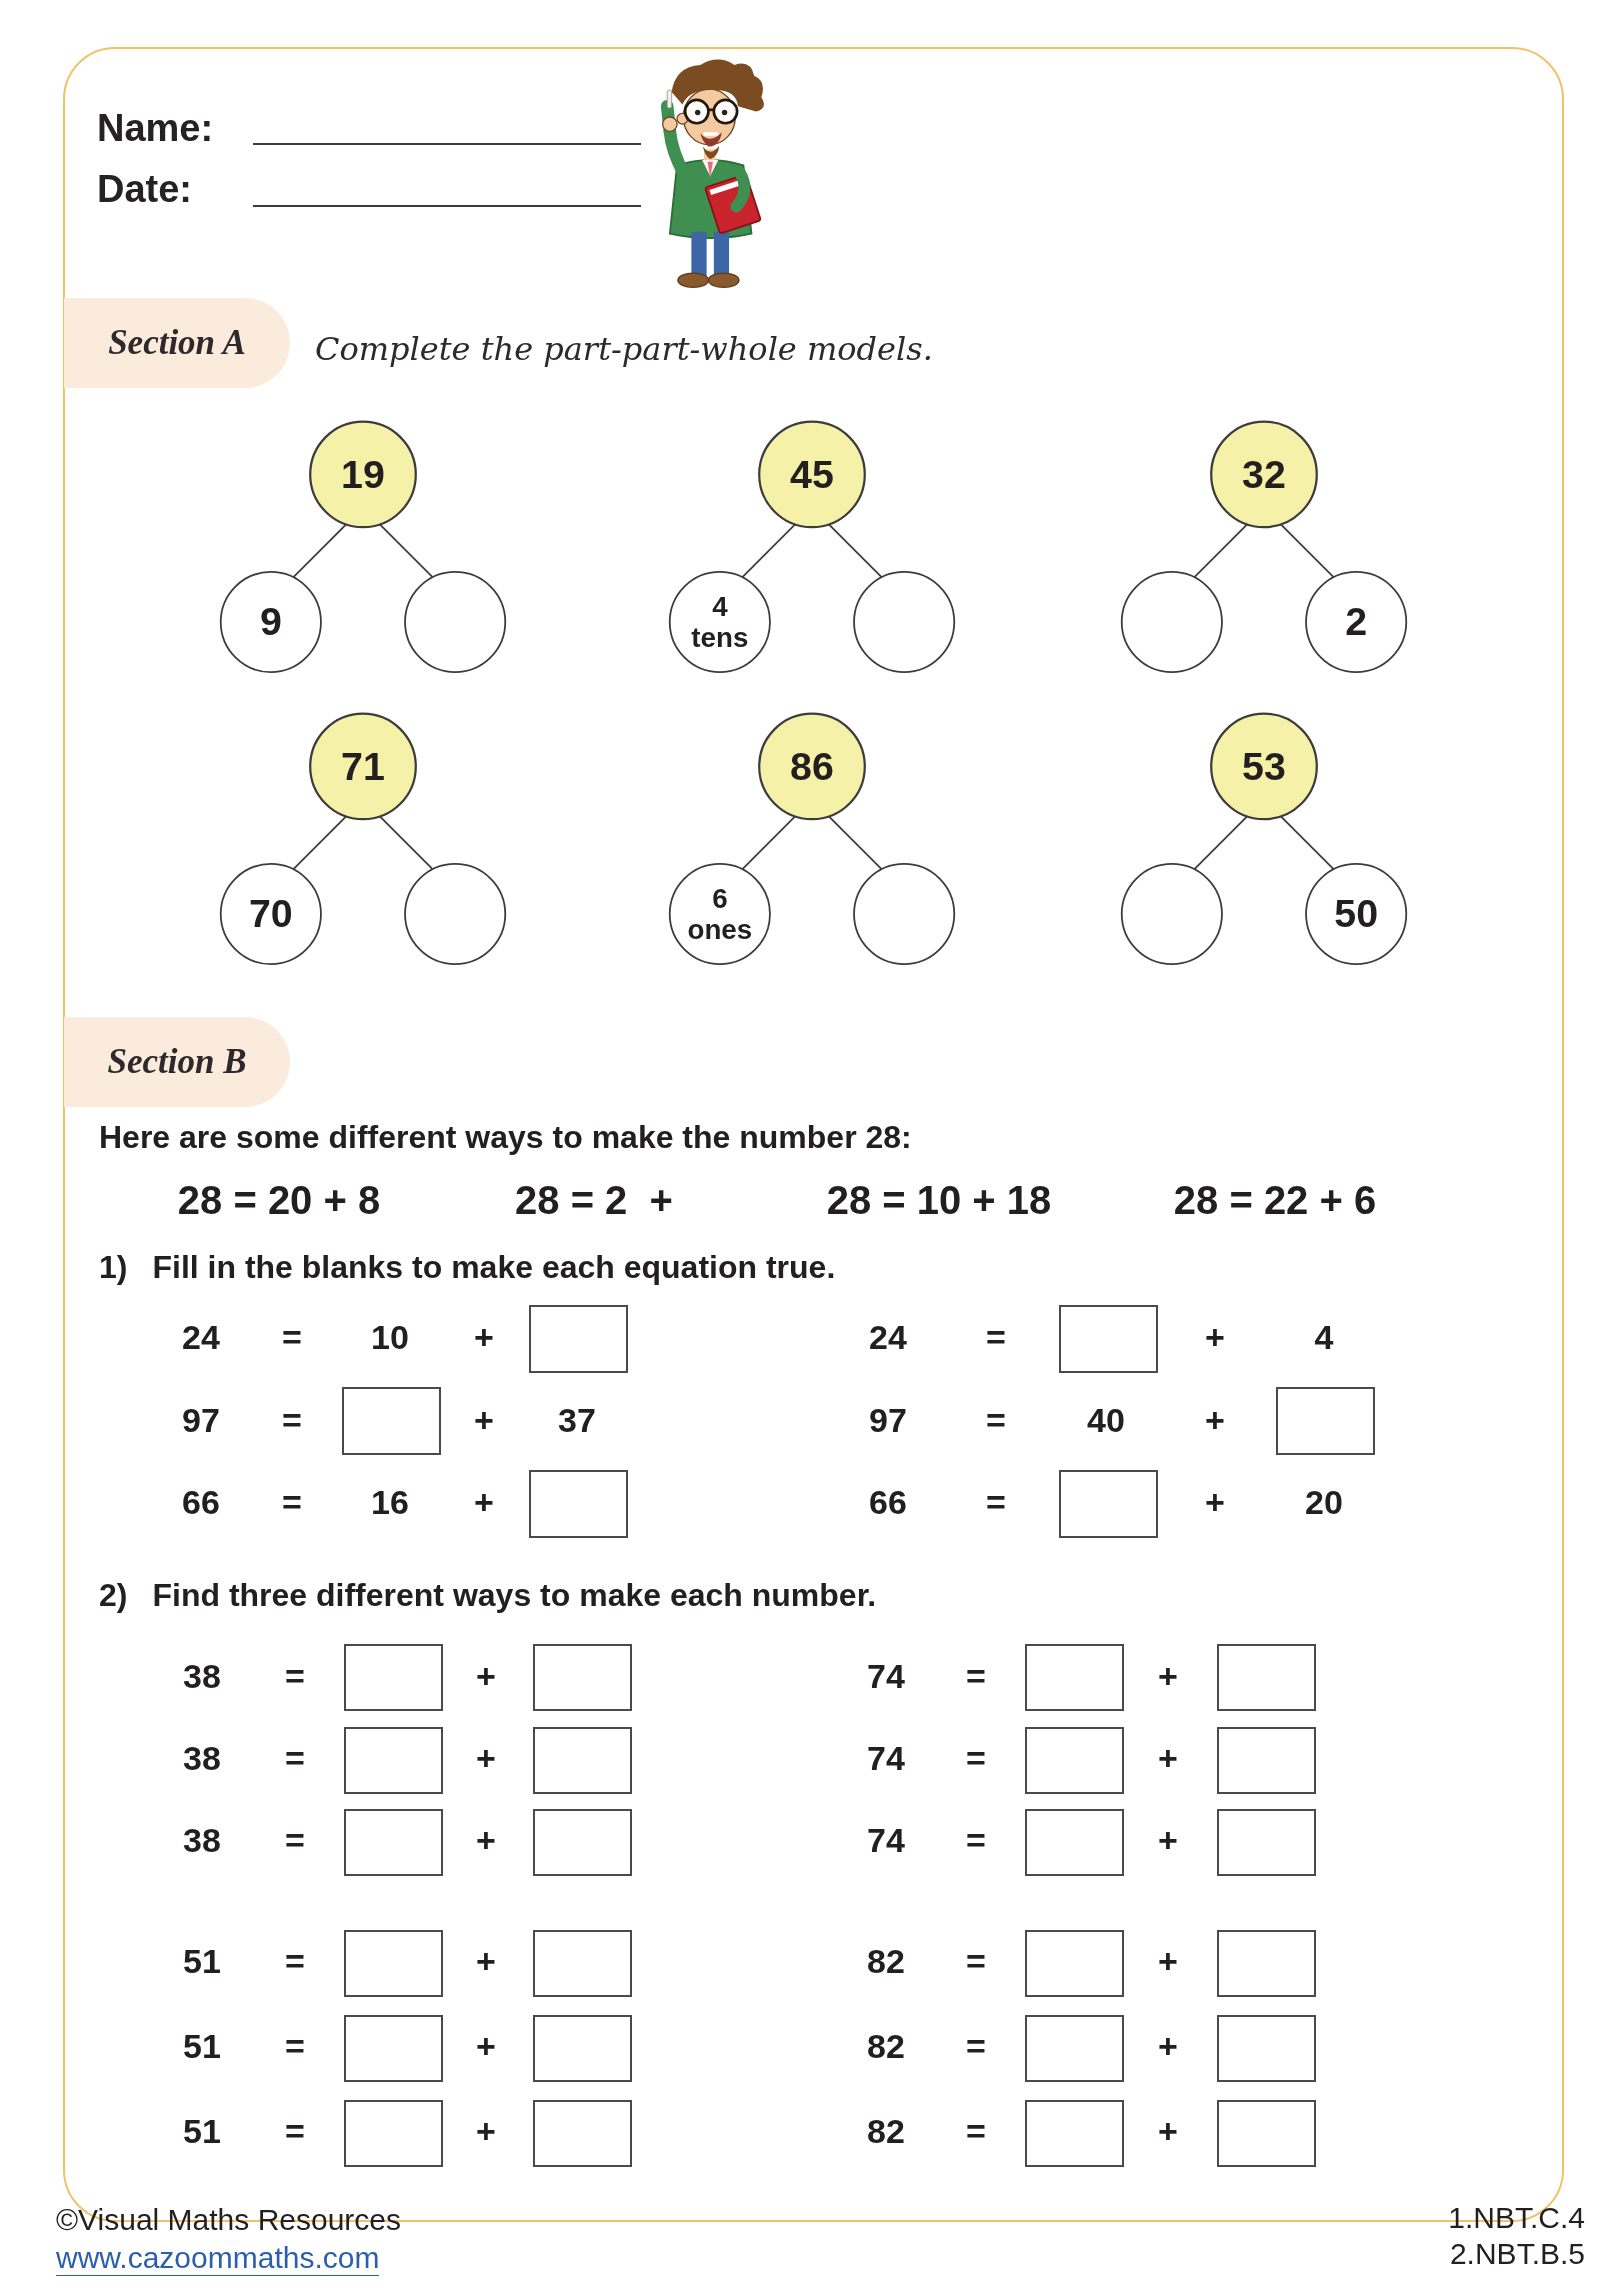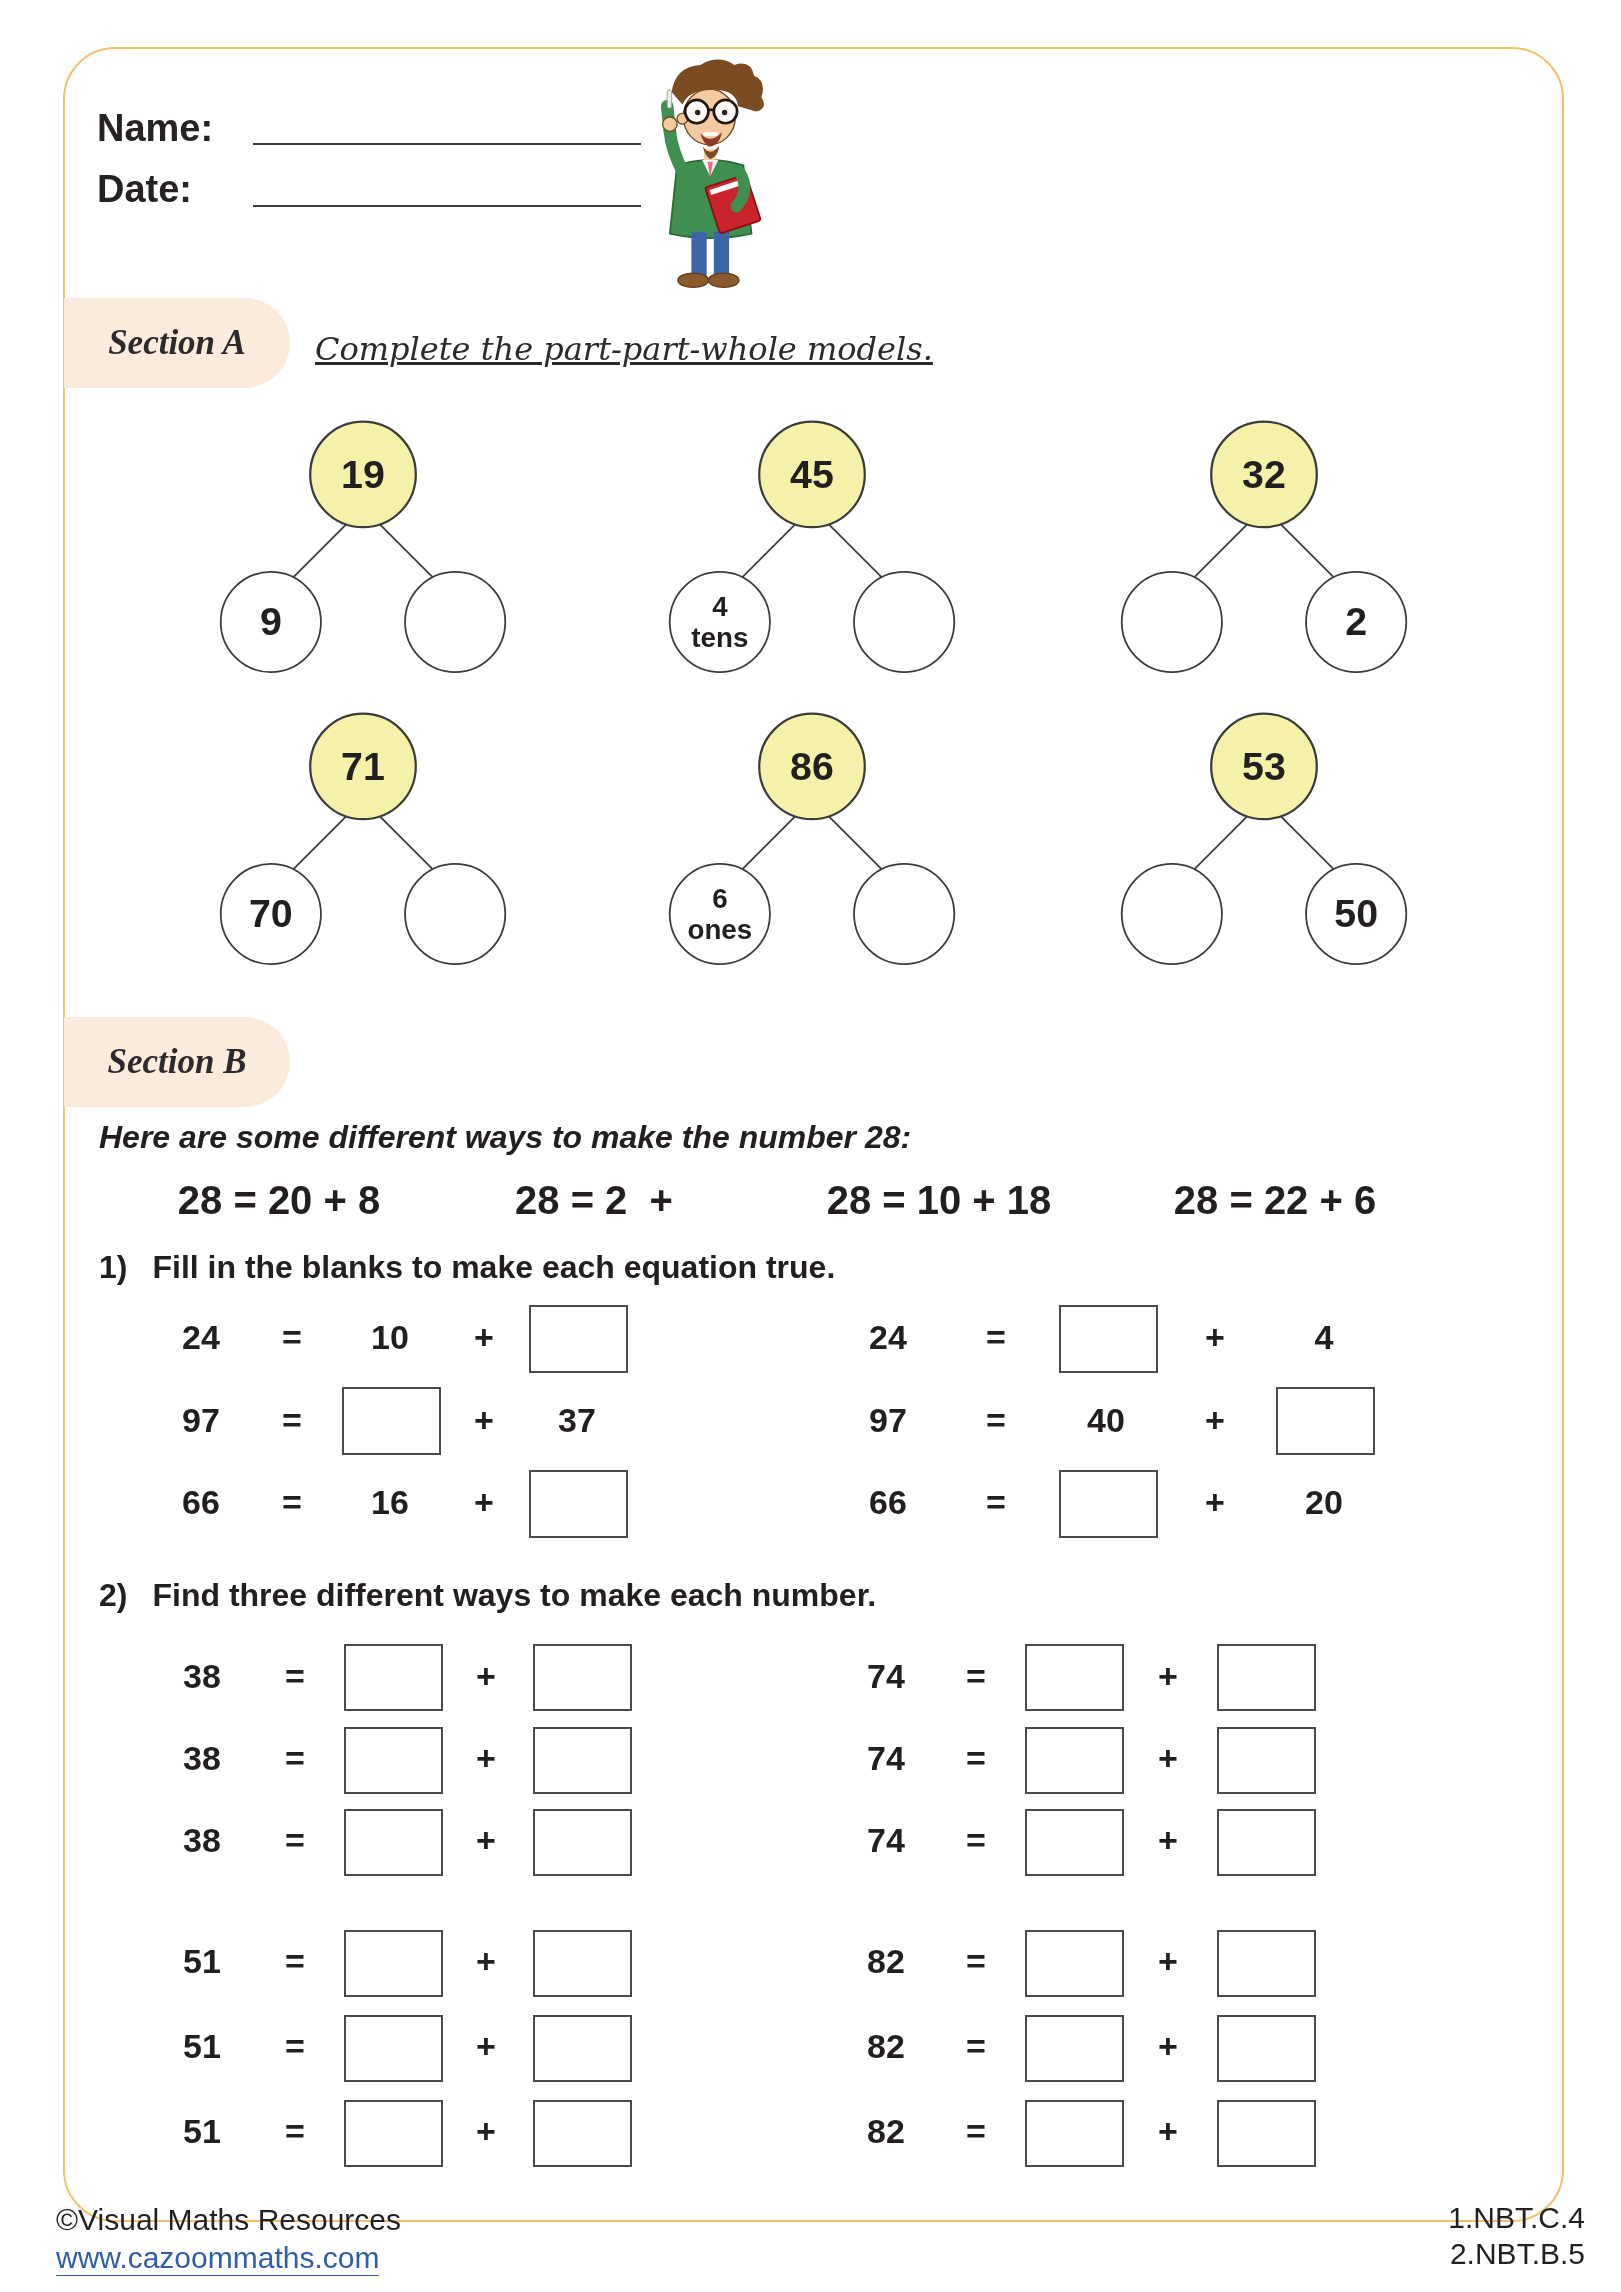--- a/index.html
+++ b/index.html
@@ -28,21 +28,21 @@
     font-family:"Liberation Serif", serif;font-weight:bold;font-size:25px;color:#0d0d0d;
   }
   .pill{
     position:absolute;left:64px;width:226px;height:90px;background:#FBEBDC;
     border-radius:0 45px 45px 0;display:flex;align-items:center;justify-content:center;
     font-family:"Liberation Serif", serif;font-style:italic;font-weight:bold;
     font-size:35px;color:#2e2a2b;
   }
   .instruction{
     position:absolute;font-family:"DejaVu Serif", serif;font-style:italic;
-    font-size:32px;color:#2e2a2b;text-decoration:underline;
+    font-size:32px;color:#2e2a2b;
   }
   .b-head{position:absolute;font-size:32px;font-weight:bold;color:#231f20;white-space:pre;}
   .q-heading{position:absolute;transform:translateY(-50%);display:flex;gap:25px;
     font-size:32px;font-weight:bold;color:#231f20;white-space:pre;}
   .eq-text{
     position:absolute;transform:translate(-50%,-50%);font-size:34px;font-weight:bold;
     color:#231f20;white-space:pre;line-height:1;
   }
   .example{font-size:40px;}
   .eq-box{position:absolute;background:#ffffff;border:2.7px solid #4a4a4a;}
@@ -94,21 +94,21 @@
     <path d="M84,86 Q95,99 108,85 Q105,101 93,101 Q86,95 84,86 Z" fill="#8E3B2C"></path>
     <rect x="87" y="85" width="17" height="4" rx="2" fill="#ffffff"></rect>
     <path d="M87,101 Q95,113 105,100 Q104,112 95,115 Q88,110 87,101 Z" fill="#7B4B22"></path>
   </svg>
 
 
   <div class="pill" style="top:298px;">Section A</div>
   <div class="instruction" style="left:315px;top:330px;">Complete the part-part-whole models.</div>
 
   <div class="pill" style="top:1017px;">Section B</div>
-  <div class="b-head" style="left:99px;top:1119px;font-style:italic;">Here are some different ways to make the number 28:</div>
+  <div class="b-head" style="left:99px;top:1119px;">Here are some different ways to make the number 28:</div>
 
   <div class="eq-text example" style="left:279px;top:1200px;">28 = 20 + 8</div>
   <div class="eq-text example" style="left:594px;top:1200px;">28 = 2  +</div>
   <div class="eq-text example" style="left:939px;top:1200px;">28 = 10 + 18</div>
   <div class="eq-text example" style="left:1275px;top:1200px;">28 = 22 + 6</div>
 
   <div class="q-heading" style="left:99px;top:1267px;">
     <span>1)</span><span>Fill in the blanks to make each equation true.</span>
   </div>
 

